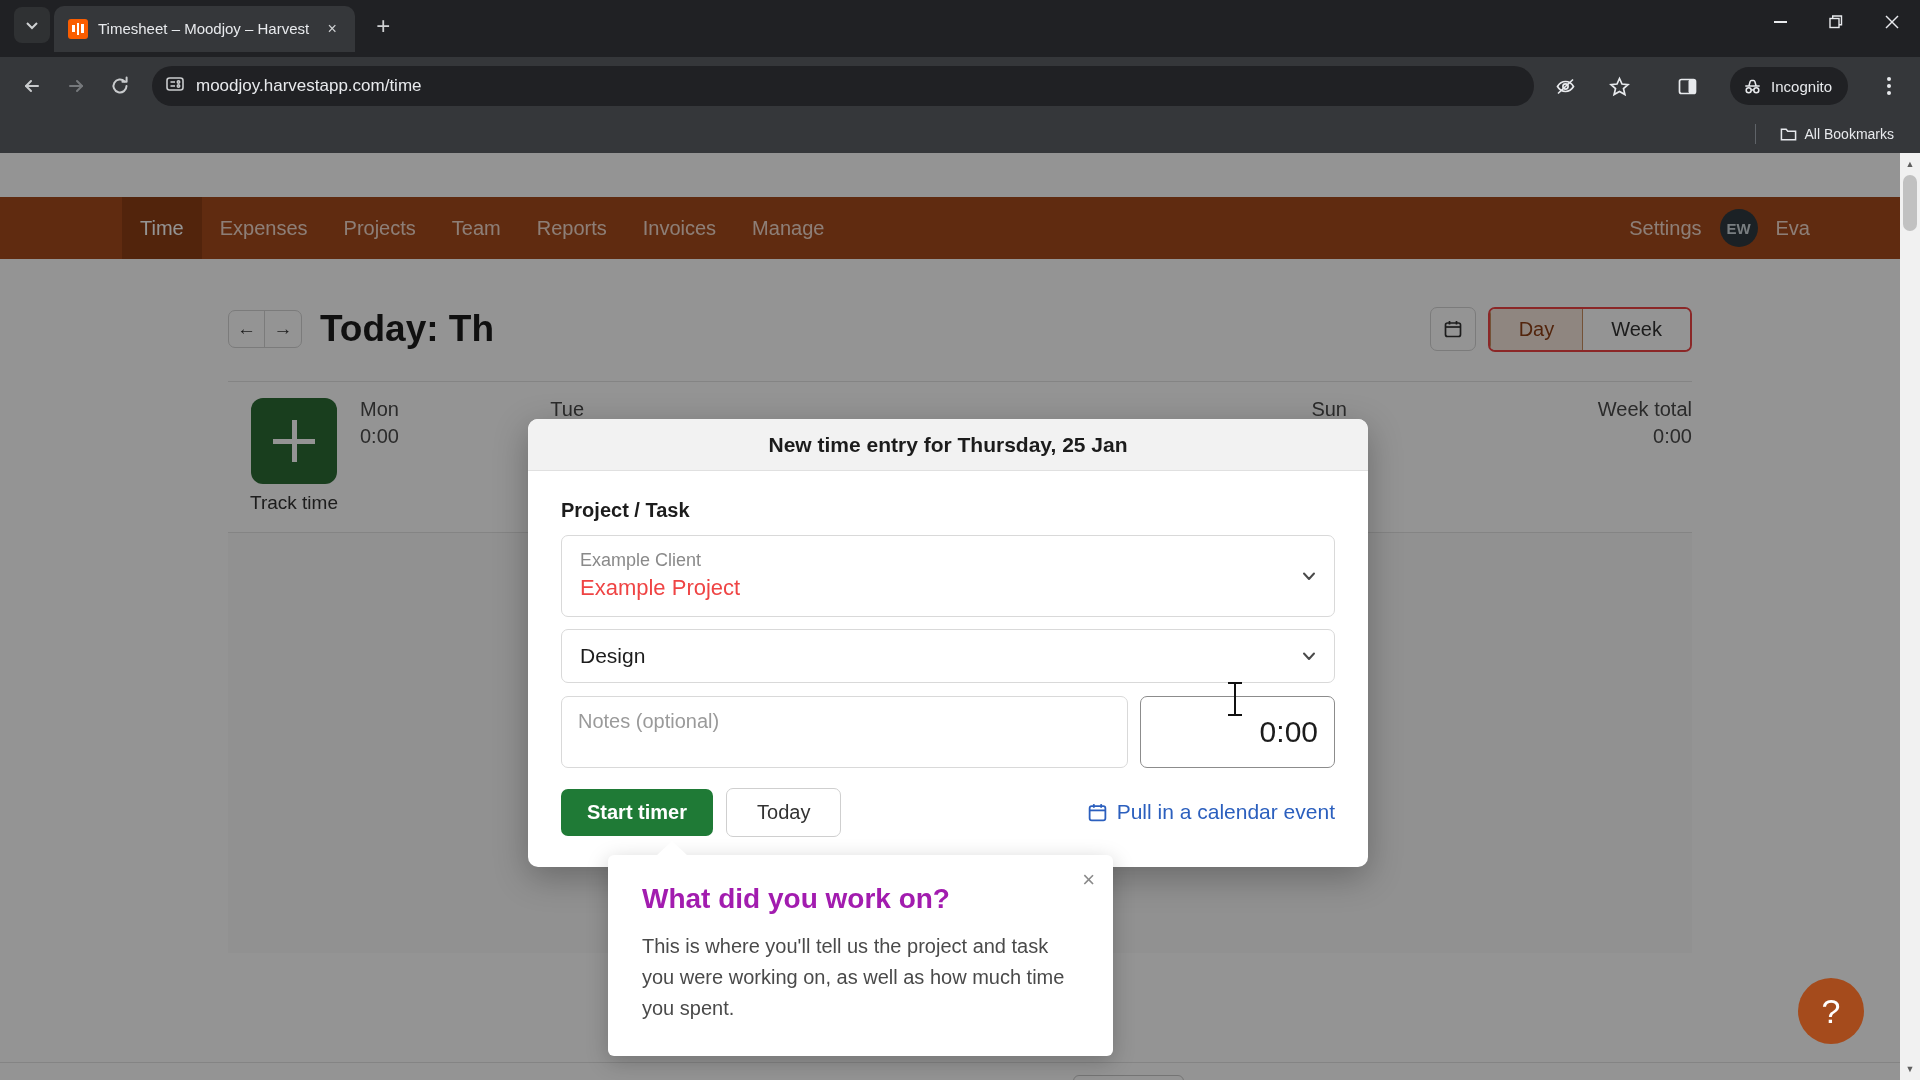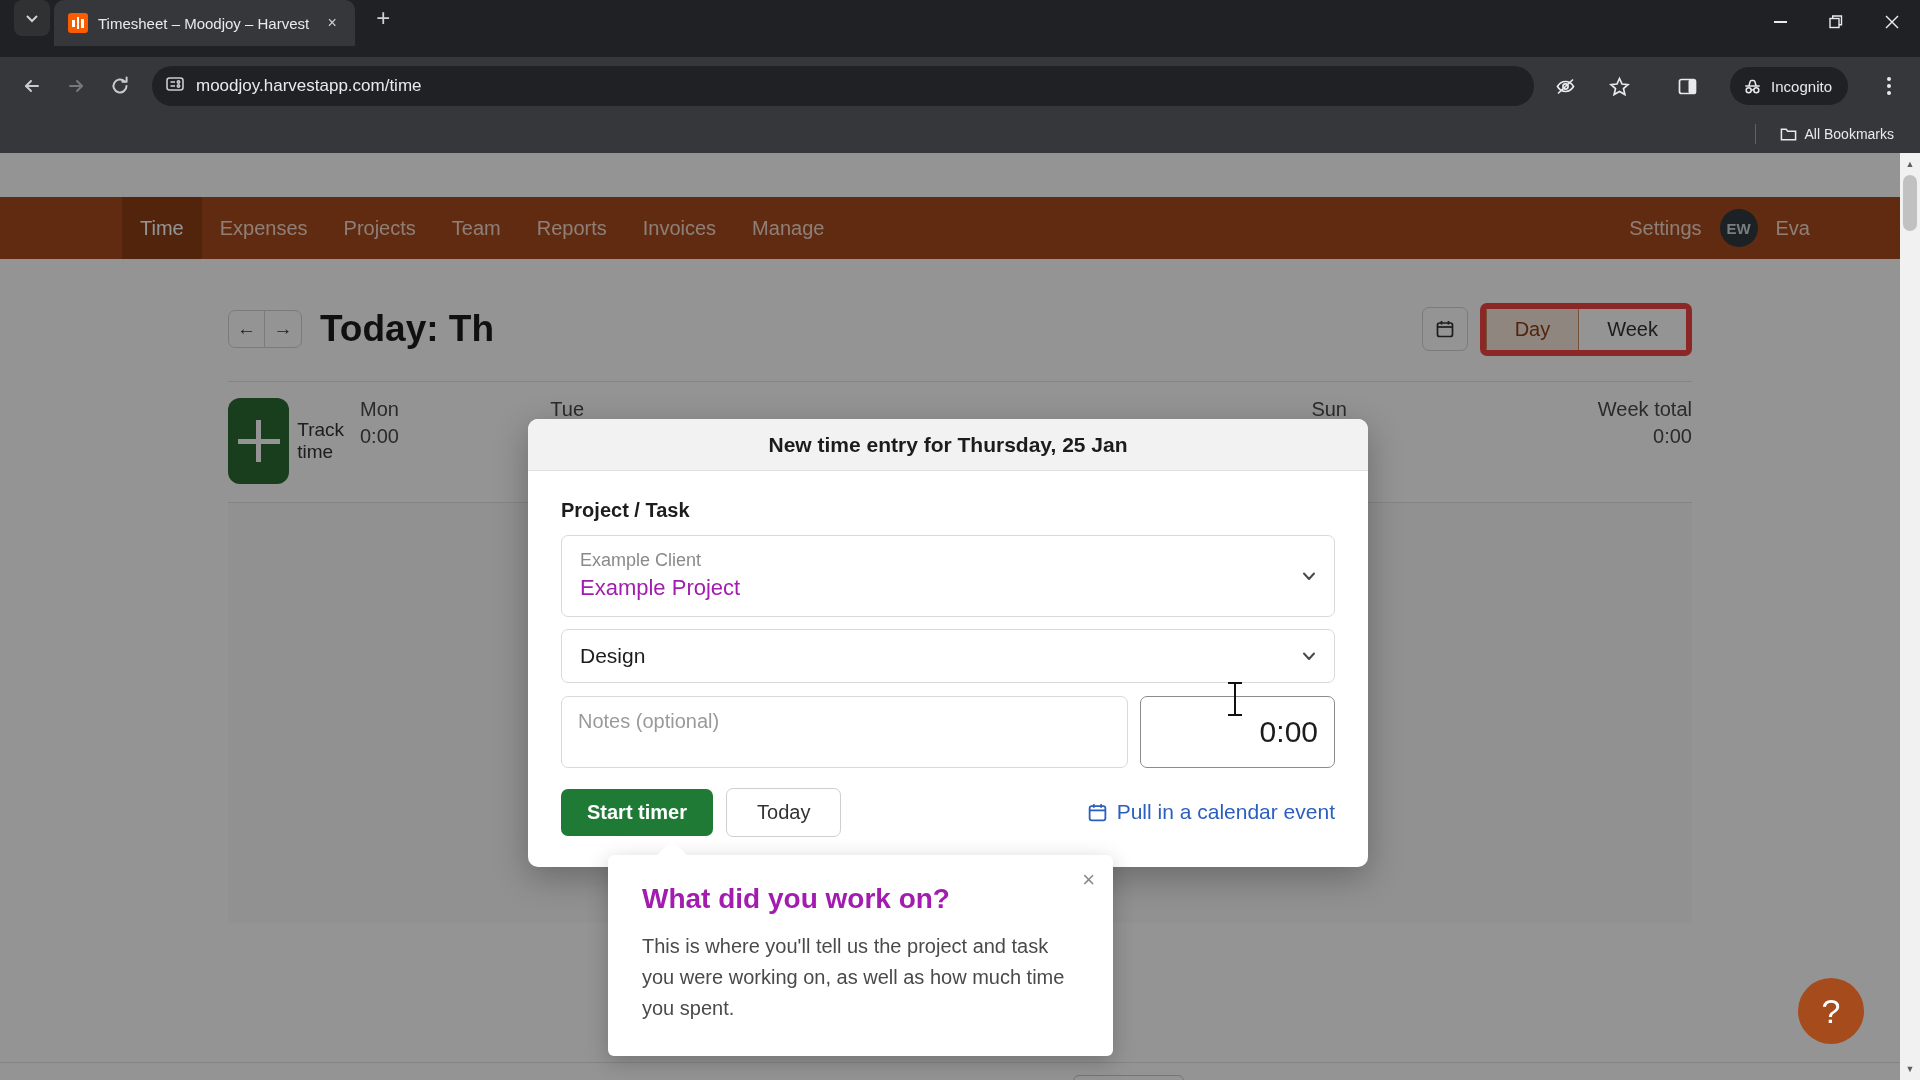--- a/index.html
+++ b/index.html
@@ -7,21 +7,21 @@
     width: 1920px; height: 1080px;
     overflow: hidden;
     font-family: "Liberation Sans", sans-serif;
     background: #202124;
   }
 
   
   .browser { width: 1920px; height: 1080px; position: relative; background:#202124; }
 
   .tabstrip {
-    height: 57px; background: #202124; display: flex; align-items: flex-start;
+    height: 57px; background: #202124; display: flex; align-items: center;
     padding-left: 8px; position: relative;
   }
   .tab-listbtn {
     width: 36px; height: 36px; margin: 0 4px 8px 6px; border-radius: 8px;
     background: #2f3133; display:flex; align-items:center; justify-content:center;
     cursor: pointer;
   }
   .tab-listbtn svg { fill: none; stroke: #cfd1d3; stroke-width: 2; }
   .tab {
     height: 46px; min-width: 290px; background: #35373a; border-radius: 10px 10px 0 0;
@@ -113,28 +113,28 @@
   .hv-head { display:flex; align-items:center; padding: 0 228px 0 228px; height:60px; }
   .arrows { display:flex; border:1px solid #d4d4d4; border-radius:7px; overflow:hidden; margin-right:18px;}
   .arrows div { width:36px; height:36px; display:flex; align-items:center; justify-content:center;
                 font-size:19px; color:#333; cursor:pointer;}
   .arrows div:first-child{ border-right:1px solid #d4d4d4;}
   .hv-title { font-size:37px; font-weight:bold; color:#1c1c1c; white-space:nowrap;}
   .hv-head-right { margin-left:auto; display:flex; align-items:center; gap:12px;}
   .cal-btn { width:46px; height:44px; border:1px solid #d4d4d4; border-radius:7px;
              display:flex; align-items:center; justify-content:center; cursor:pointer;}
   .cal-btn svg{ stroke:#333; fill:none; stroke-width:1.7;}
-  .segment { display:flex; border:6px solid #ef4444; border-radius:7px; overflow:hidden;align-items:center;}
+  .segment { display:flex; border:2px solid #ef4444; border-radius:7px; overflow:hidden;align-items:center;}
   .segment div { padding: 9px 28px; font-size:20px; color:#333; cursor:pointer; background:#fff;}
   .segment div.sel { background:#f6e7dc; color:#8e3f16; border-left:1px solid #c98d60;
                      border-right:1px solid #c98d60;}
 
   .hv-grid { margin: 22px 228px 0 228px; border-top:1px solid #e3e3e3; }
   .week-row { display:flex; padding: 16px 0 18px 0; align-items:flex-start; border-bottom:1px solid #e3e3e3;}
-  .track-cell { width:132px; display:flex; flex-direction:row; align-items:center; gap:8px;}
+  .track-cell { width:132px; display:flex; flex-direction:column; align-items:center; gap:8px;}
   .track-plus { width:86px; height:86px; background:#2c6b34; border-radius:12px;
                 display:flex; align-items:center; justify-content:center; cursor:pointer;}
   .track-plus::before { content:""; position:absolute; }
   .plus-h { width:42px; height:5px; background:#fff; position:absolute;}
   .plus-v { width:5px; height:42px; background:#fff; position:absolute;}
   .plus-wrap{ position:relative; width:42px; height:42px; display:flex; align-items:center; justify-content:center;}
   .track-label{ font-size:19px; color:#333;}
   .day-cols { flex:1 1 auto; display:flex; }
   .day-col { flex:1 1 0; }
   .day-col .d { font-size:20px; color:#4a4a4a; }
@@ -172,21 +172,21 @@
   }
   .modal-head { height:52px; background:#f2f2f2; border-bottom:1px solid #e0e0e0;
                 display:flex; align-items:center; justify-content:center;}
   .modal-head h2 { font-size:21px; font-weight:bold; color:#1c1c1c;}
   .modal-body { padding: 28px 33px 30px 33px; }
   .fld-label { font-size:20px; font-weight:bold; color:#1c1c1c; margin-bottom:13px;}
   .select-box { border:1px solid #d9d9d9; border-radius:7px; background:#fff;
                 position:relative; cursor:pointer; }
   .select-big { padding: 12px 48px 13px 18px; }
   .sb-sub { font-size:18px; color:#8a8a8a; line-height:1.4;}
-  .sb-main { font-size:22px; color:#a21caf; line-height:1.35;}
+  .sb-main { font-size:22px; color:#ef4444; line-height:1.35;}
   .select-small { padding: 14px 48px 14px 18px; margin-top:12px; }
   .sb-one { font-size:21px; color:#1c1c1c;}
   .chev { position:absolute; right:16px; top:50%; transform:translateY(-50%);
           width:18px; height:18px;}
   .chev svg{ stroke:#4a4a4a; fill:none; stroke-width:2; stroke-linecap:round; stroke-linejoin:round;}
 
   .row-notes { display:flex; gap:12px; margin-top:13px; }
   .notes { flex:1 1 auto; border:1px solid #d9d9d9; border-radius:7px; height:72px;
            padding:13px 16px; font-size:20px; color:#9a9a9a; font-family:inherit;
            resize:none; outline:none; background:#fff;}

